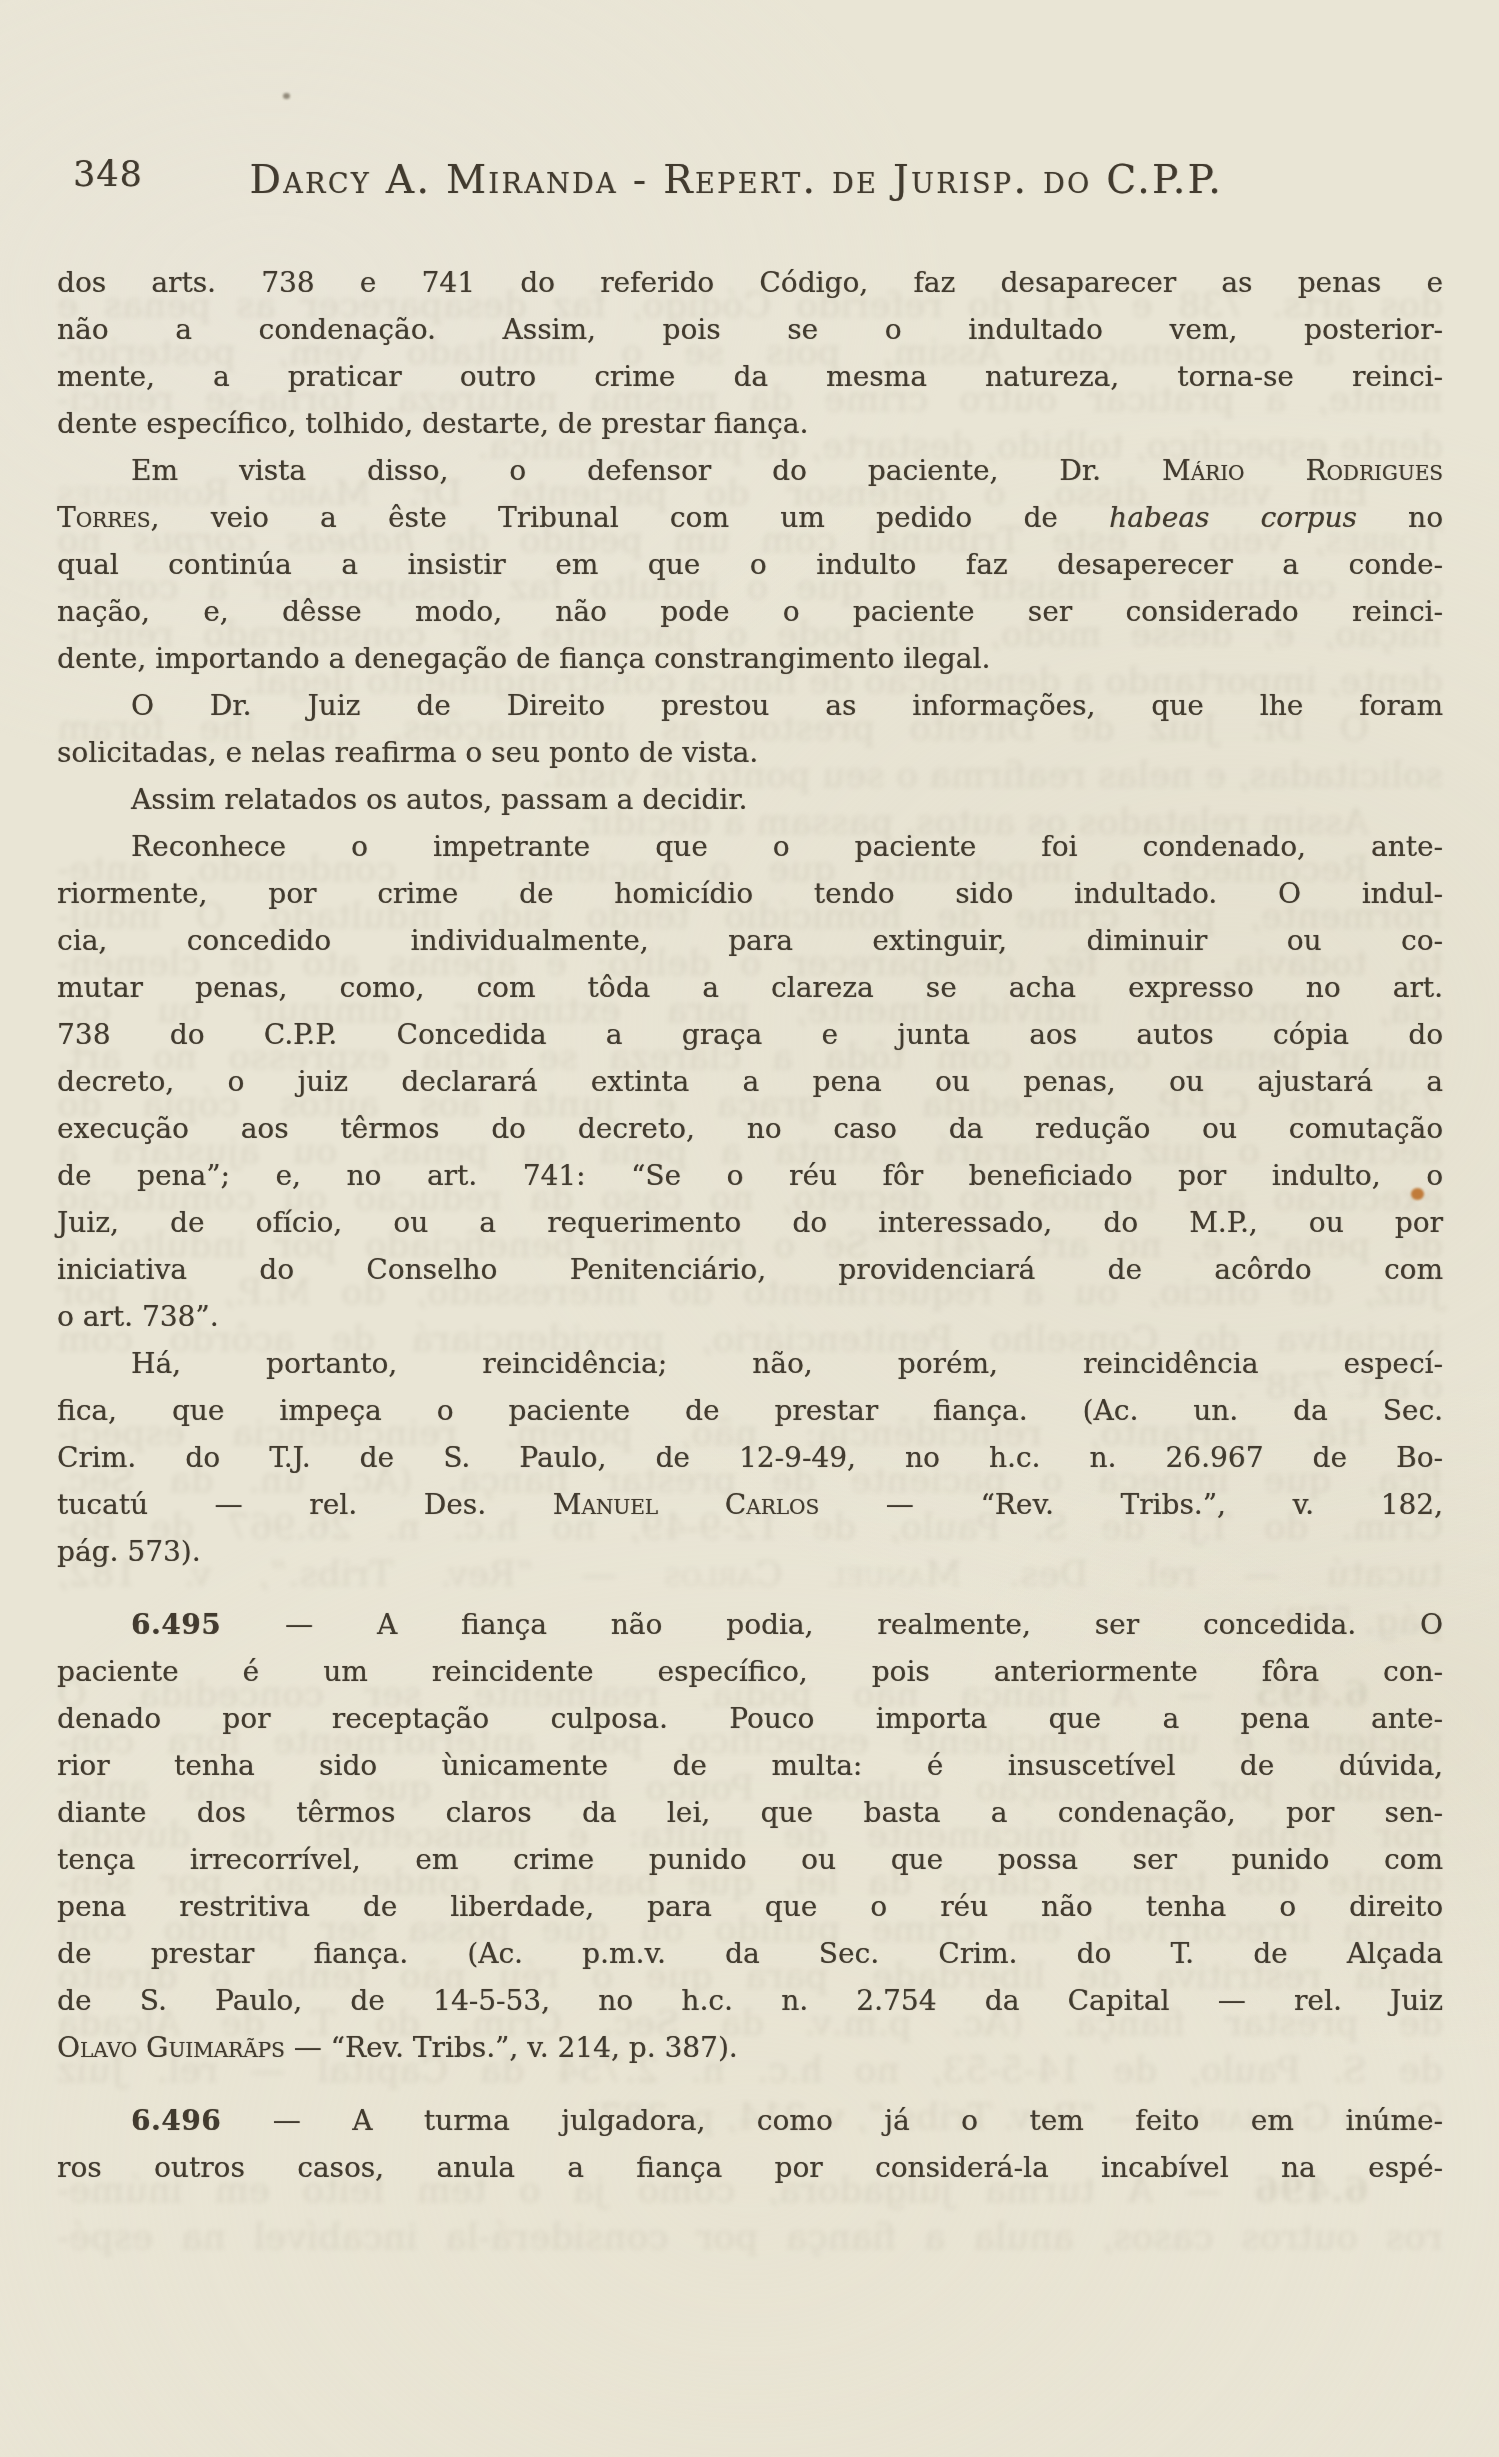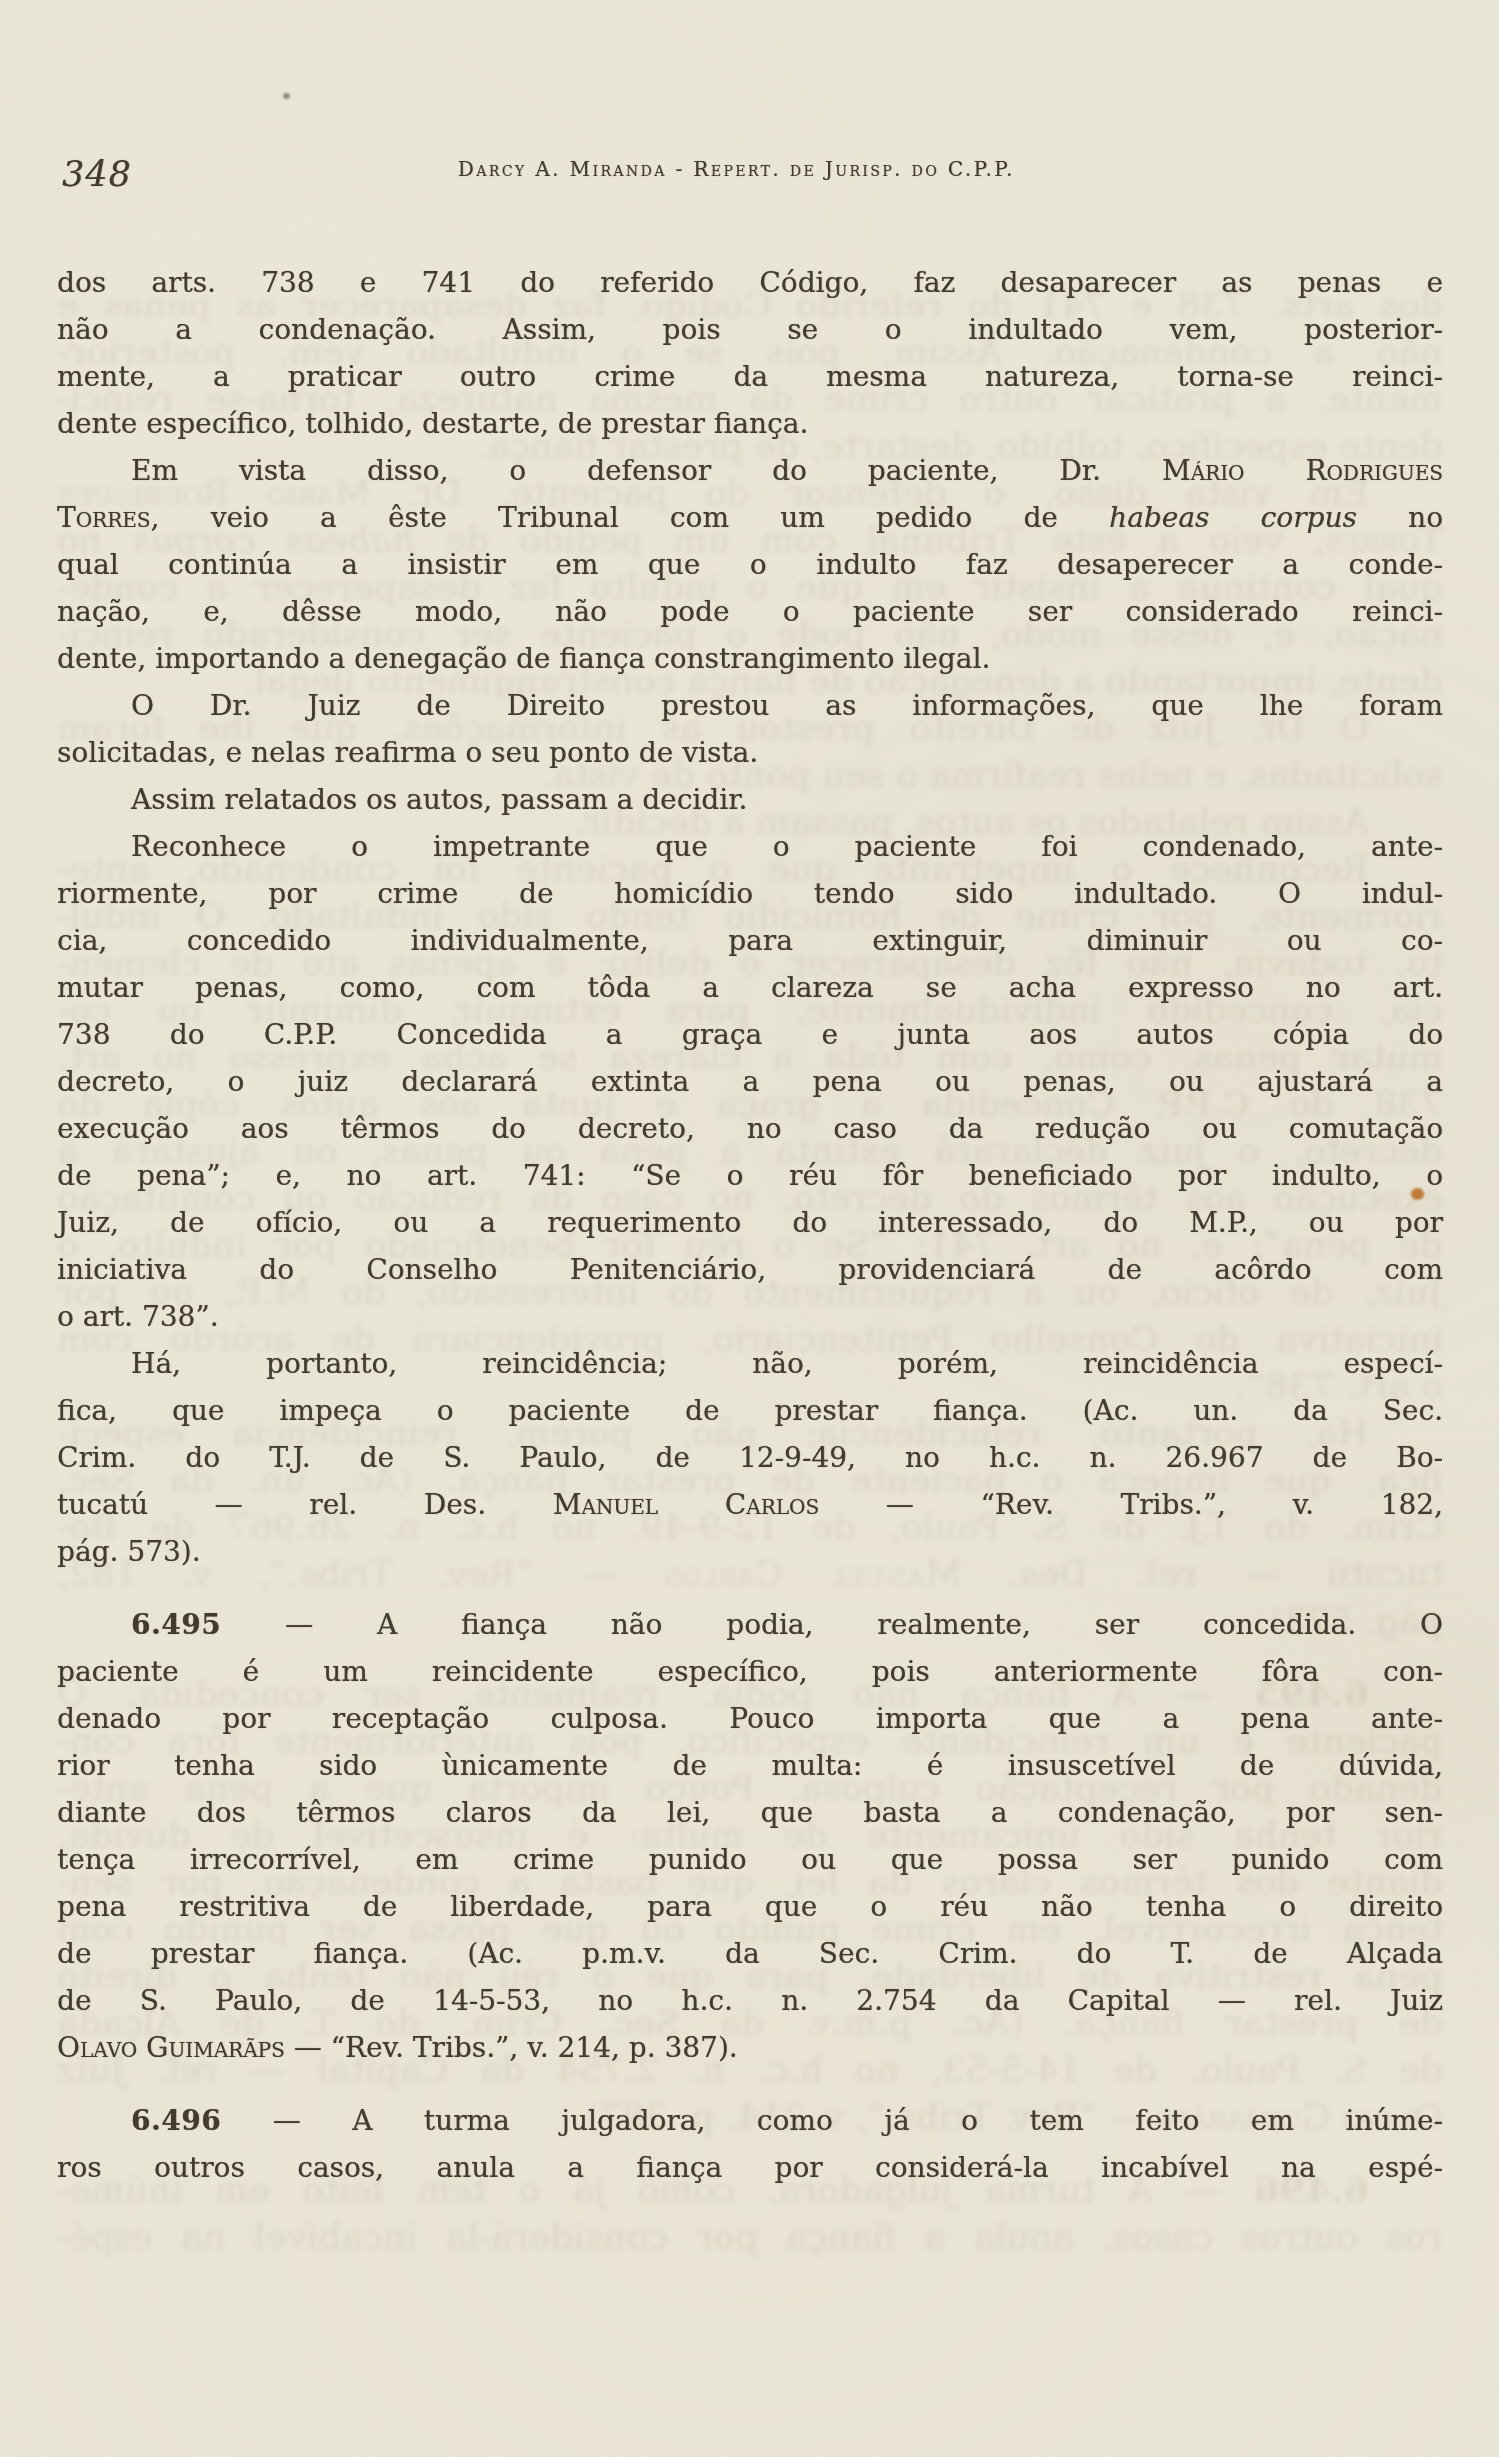--- a/index.html
+++ b/index.html
@@ -22,32 +22,31 @@
     box-sizing: border-box;
   }
   .header {
     position: relative;
     margin-top: 154px;
     height: 41px;
     font-size: 32px;
     text-shadow: 0.4px 0.4px 0.8px rgba(62,55,44,0.55);
   }
   .page-number {
-    position: absolute; left: 5px; top: 0;
+    position: absolute; left: 16px; top: 0;
     font-size: 35px;
     letter-spacing: 1px;
-    font-style: italic;
   }
   .running-title {
     position: absolute; left: 0; right: 0; top: 2.9px;
     text-align: center;
     transform: translateX(-13.7px);
     font-variant: small-caps;
     letter-spacing: 2.4px;
-    font-size: 20px;
+    font-size: 39px;
   }
   .text-block {
     position: relative;
     margin-top: 64px;
   }
   .layer-main {
     position: relative;
     z-index: 2;
     font-size: 28px;
     line-height: 47px;

